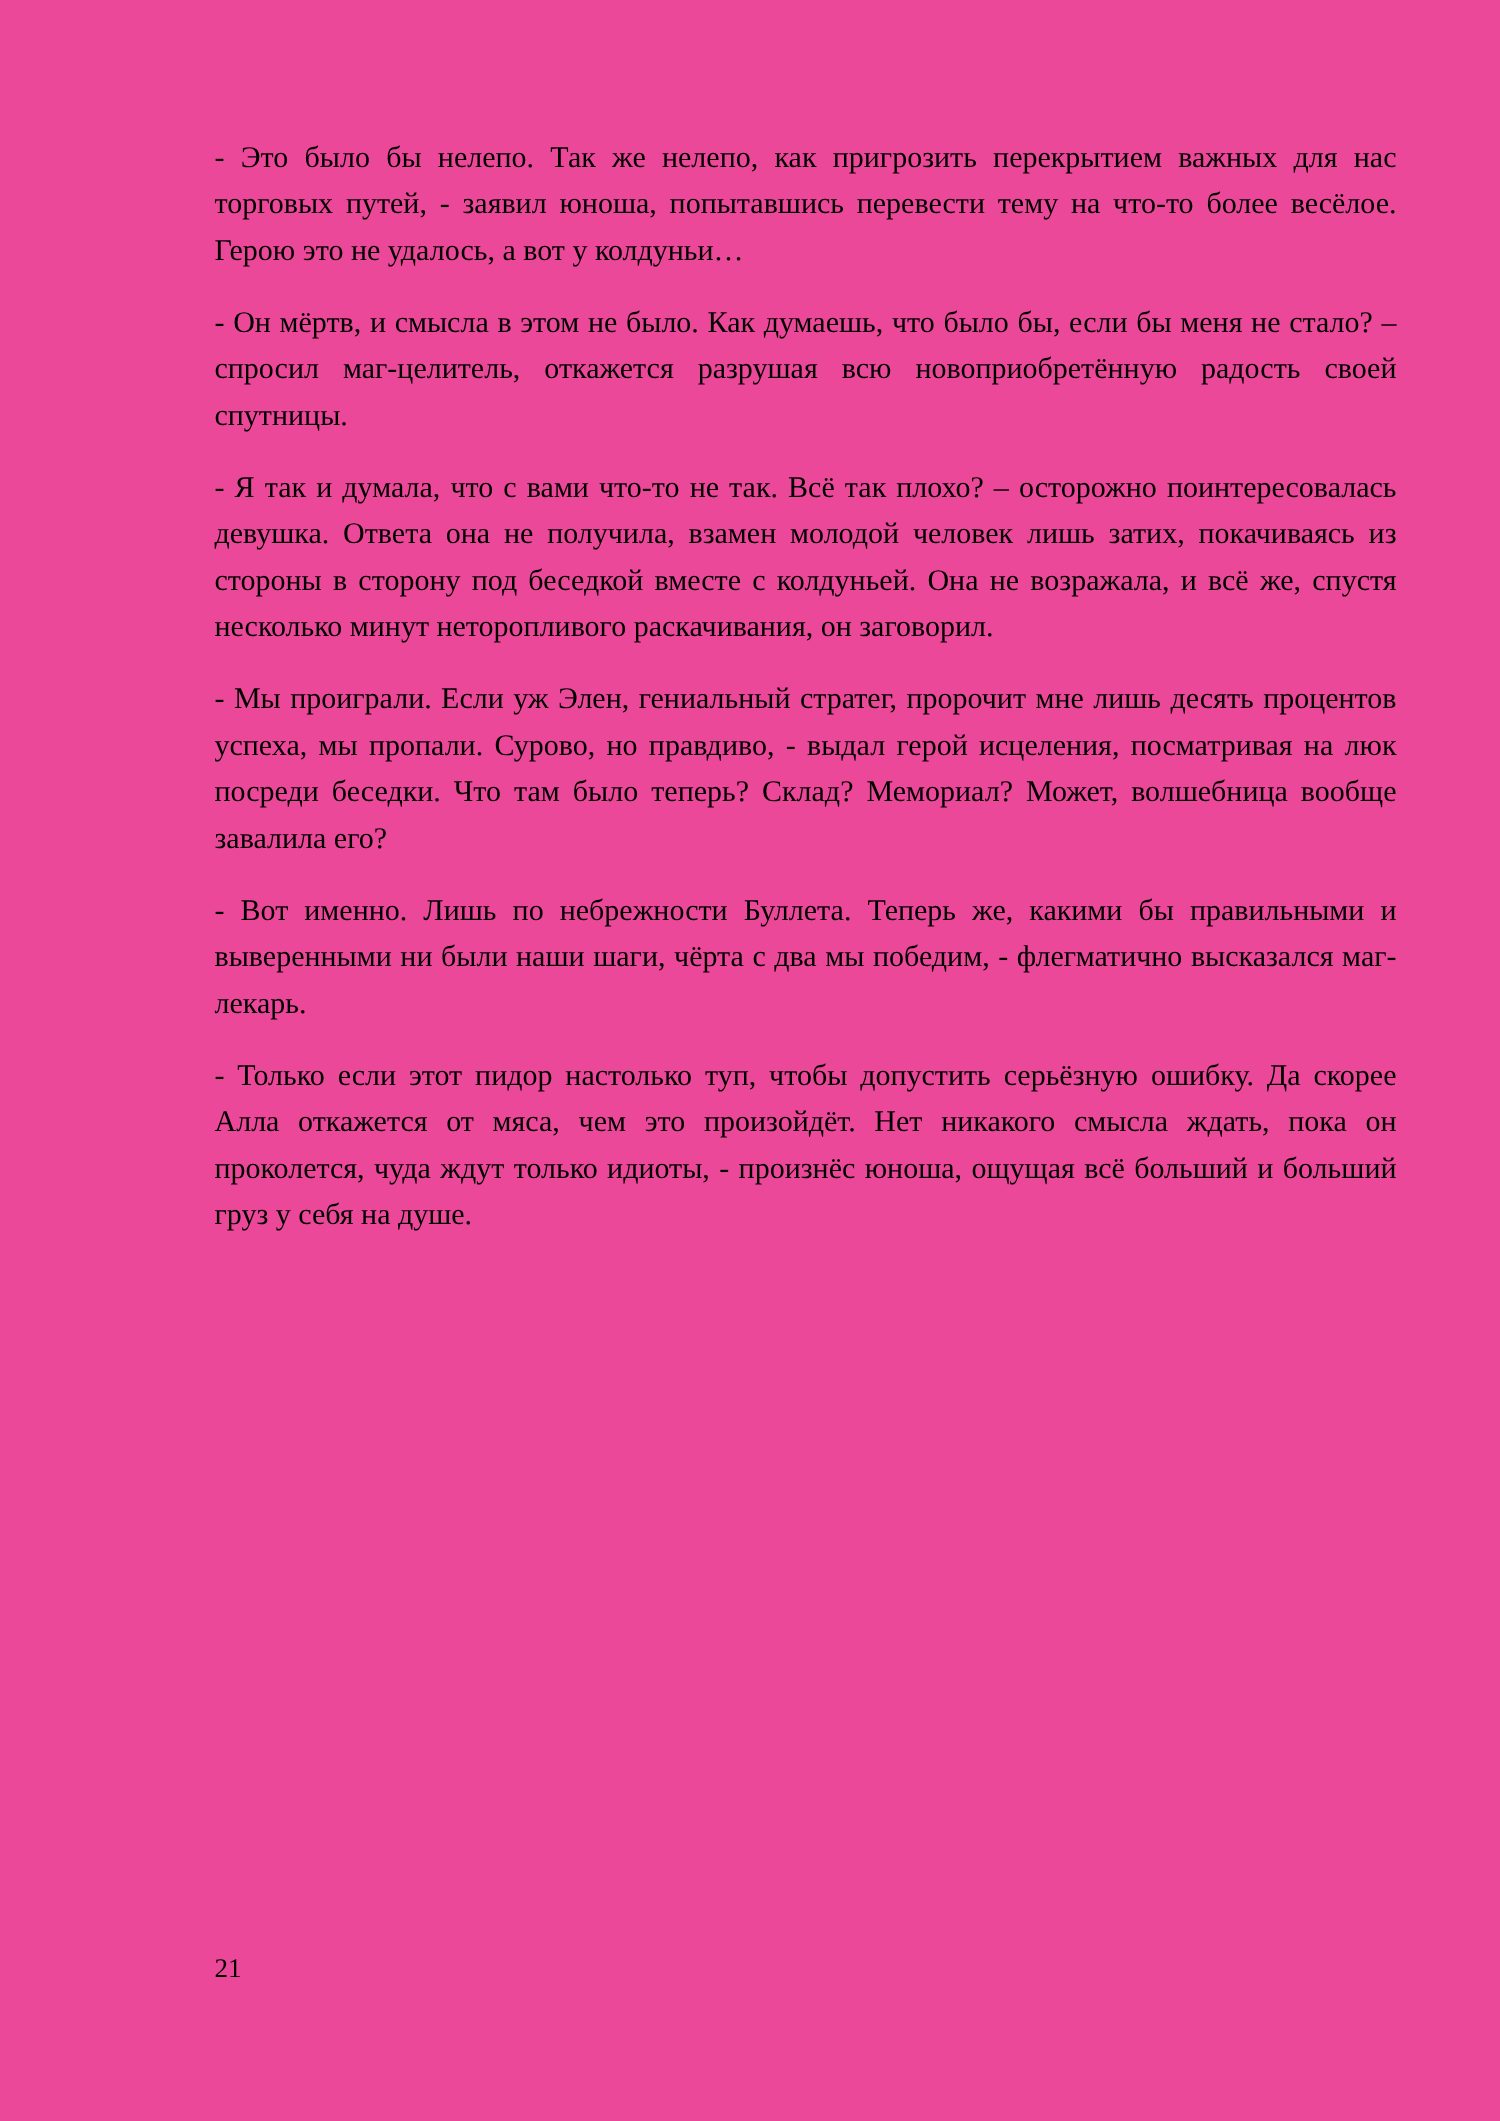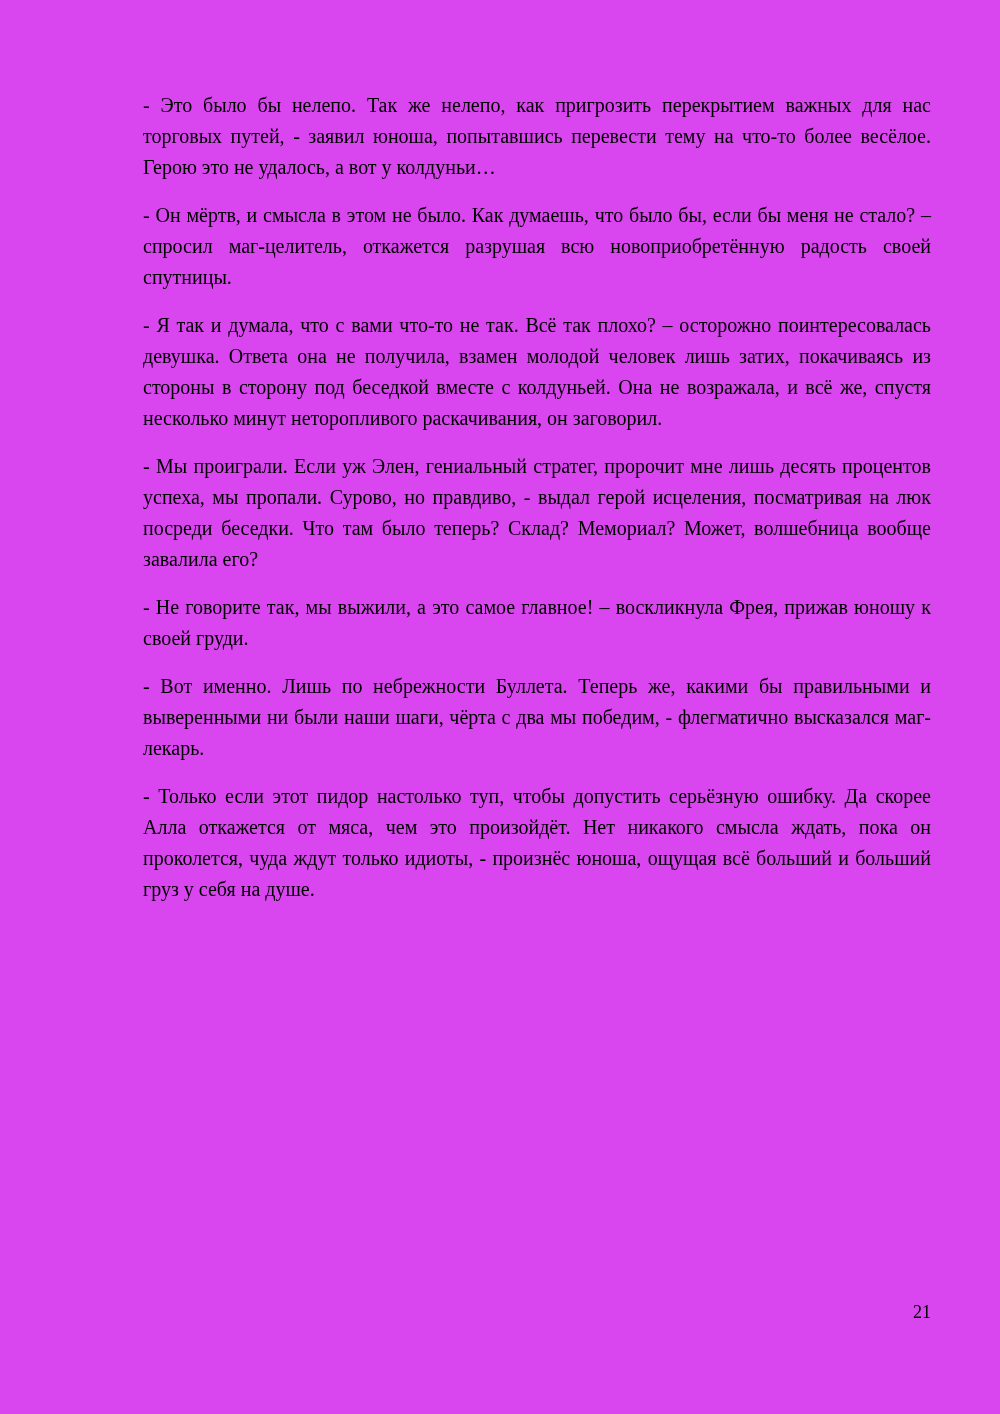--- a/index.html
+++ b/index.html
@@ -6,21 +6,21 @@
   html, body {
     margin: 0;
     padding: 0;
     background: #ffffff;
   }
   .page {
     position: relative;
     width: 1000px;
     height: 1414px;
     margin: 0 auto;
-    background: #d946ef;
+    background: #ec4899;
     font-family: "Liberation Serif", serif;
     color: #000000;
     overflow: hidden;
   }
   .text-block {
     position: absolute;
     top: 90px;
     left: 143px;
     width: 788px;
     font-size: 20px;
@@ -29,32 +29,31 @@
   }
   .text-block p {
     margin: 0 0 17px 0;
     padding: 0;
   }
   .page-footer {
     position: absolute;
     top: 1301px;
     left: 143px;
     width: 788px;
-    text-align: right;
+    text-align: left;
     font-size: 18px;
     line-height: 22px;
   }
 </style>
 </head>
 <body>
 
 <div class="page">
   <div class="text-block">
     <p>- Это было бы нелепо. Так же нелепо, как пригрозить перекрытием важных для нас торговых путей, - заявил юноша, попытавшись перевести тему на что-то более весёлое. Герою это не удалось, а вот у колдуньи…</p>
     <p>- Он мёртв, и смысла в этом не было. Как думаешь, что было бы, если бы меня не стало? – спросил маг-целитель, откажется разрушая всю новоприобретённую радость своей спутницы.</p>
     <p>- Я так и думала, что с вами что-то не так. Всё так плохо? – осторожно поинтересовалась девушка. Ответа она не получила, взамен молодой человек лишь затих, покачиваясь из стороны в сторону под беседкой вместе с колдуньей. Она не возражала, и всё же, спустя несколько минут неторопливого раскачивания, он заговорил.</p>
     <p>- Мы проиграли. Если уж Элен, гениальный стратег, пророчит мне лишь десять процентов успеха, мы пропали. Сурово, но правдиво, - выдал герой исцеления, посматривая на люк посреди беседки. Что там было теперь? Склад? Мемориал? Может, волшебница вообще завалила его?</p>
-    <p>- Не говорите так, мы выжили, а это самое главное! – воскликнула Фрея, прижав юношу к своей груди.</p>
     <p>- Вот именно. Лишь по небрежности Буллета. Теперь же, какими бы правильными и выверенными ни были наши шаги, чёрта с два мы победим, - флегматично высказался маг-лекарь.</p>
     <p>- Только если этот пидор настолько туп, чтобы допустить серьёзную ошибку. Да скорее Алла откажется от мяса, чем это произойдёт. Нет никакого смысла ждать, пока он проколется, чуда ждут только идиоты, - произнёс юноша, ощущая всё больший и больший груз у себя на душе.</p>
   </div>
   <div class="page-footer">21</div>
 </div>
 
 </body></html>

